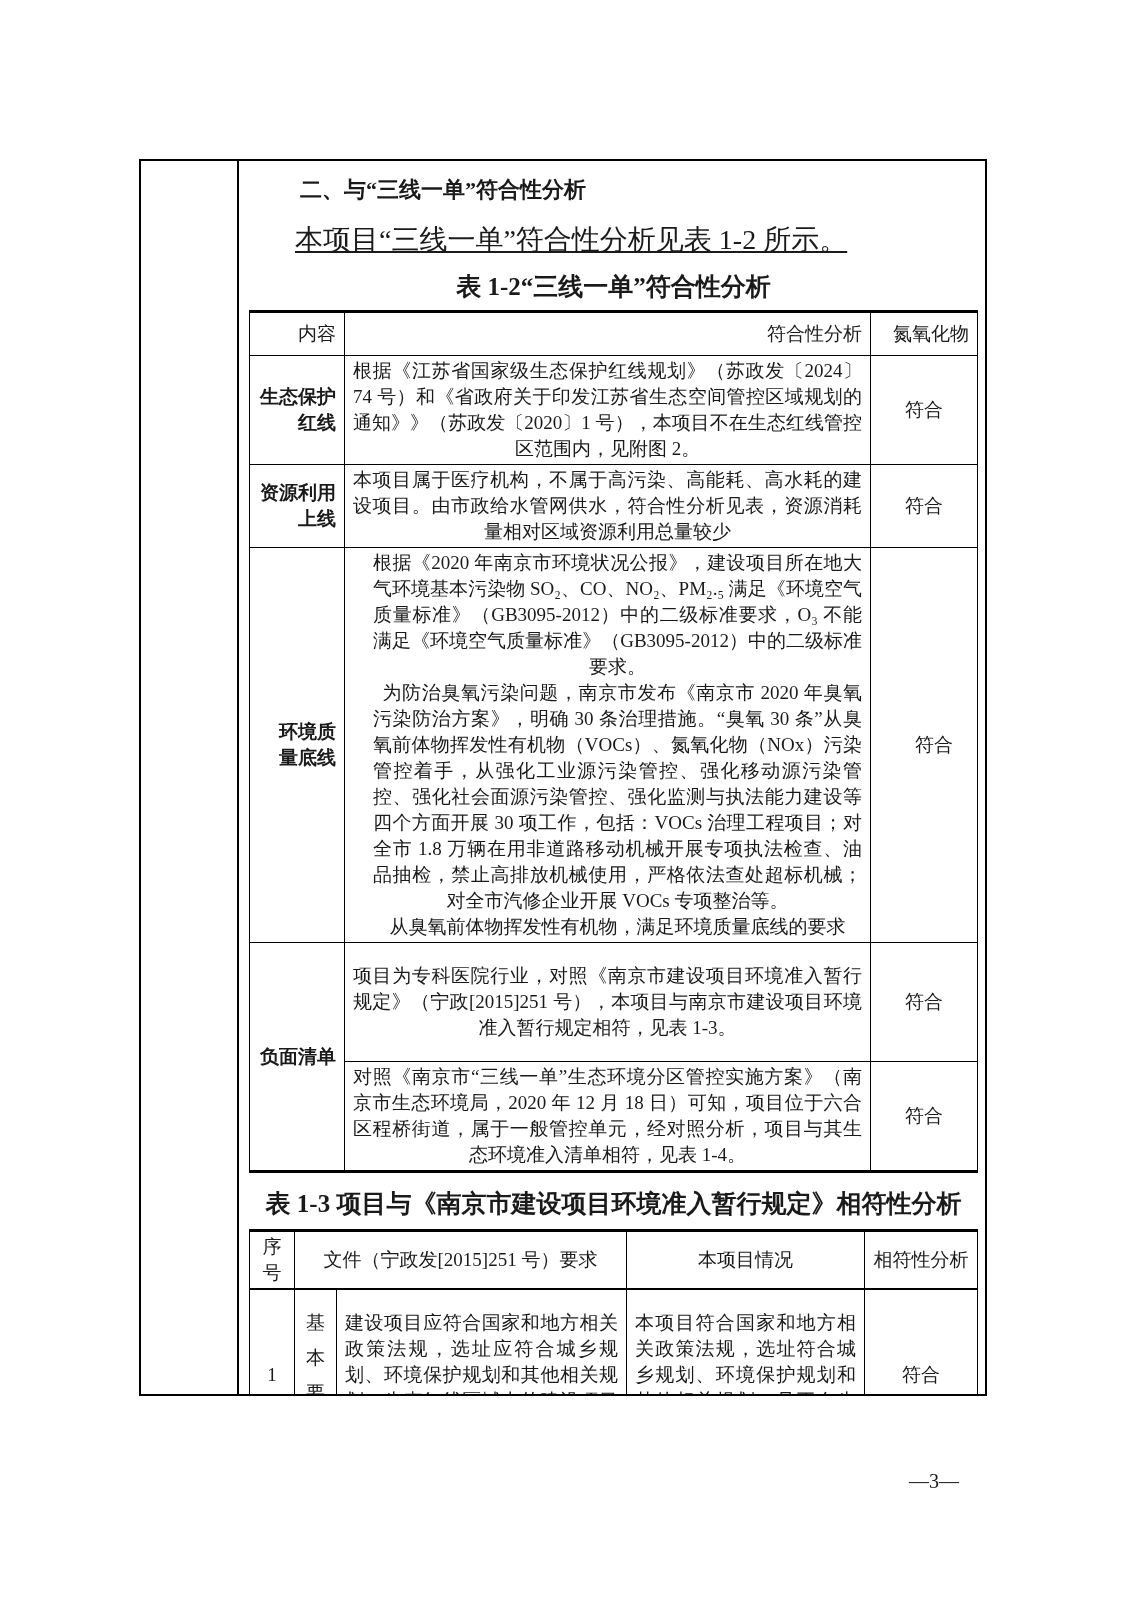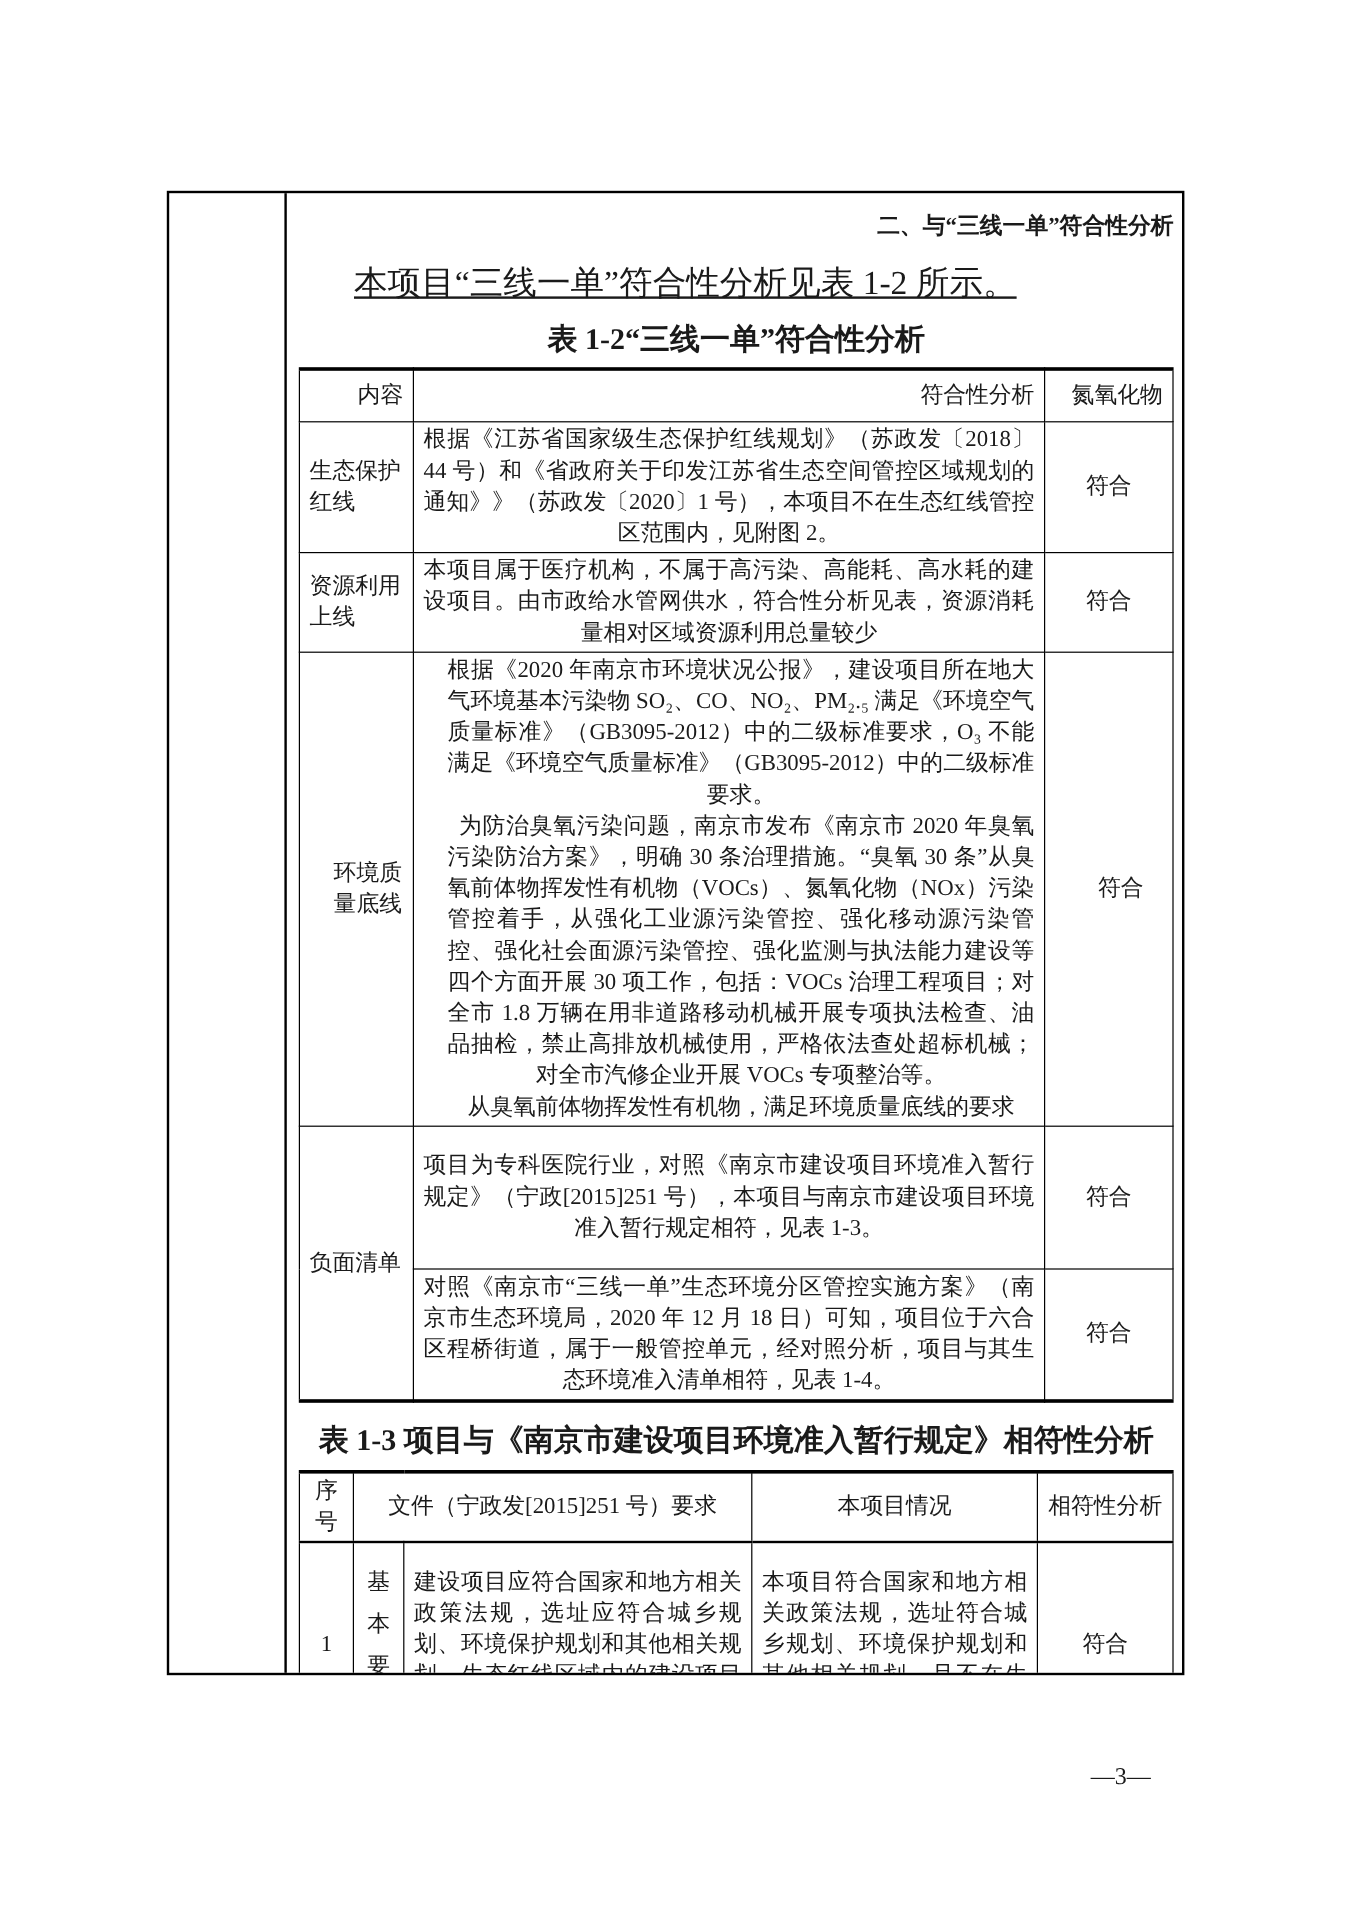--- a/index.html
+++ b/index.html
@@ -15,42 +15,42 @@
     position: absolute; left: 139px; top: 159px;
     width: 848px; height: 1237px;
     border: 2px solid #000;
     box-sizing: border-box;
     display: flex;
     background: #fff;
   }
   .side-col { flex: none; width: 96px; border-right: 2px solid #000; }
   .content { flex: 1; padding: 10px 7px 0 10px; overflow: hidden; }
 
-  .sec-heading { font-size: 19px; font-weight: bold; margin: 4px 0 0 51px; text-align: right; }
+  .sec-heading { font-size: 22px; font-weight: bold; margin: 4px 0 0 51px; }
   .intro { font-size: 28px; margin: 16px 0 0 46px; text-decoration: underline; }
   .caption { font-size: 25px; font-weight: bold; text-align: center; }
   .caption-1 { margin: 11px 0 7px 0; }
   .caption-2 { margin: 14px 0 9px 0; }
 
   table.doc-table {
     width: 100%; border-collapse: collapse; table-layout: fixed;
     font-size: 19px; line-height: 26px;
   }
   table.doc-table td {
     border: 1px solid #000; vertical-align: middle;
     padding: 2px 8px; box-sizing: border-box;
     overflow: hidden;
   }
   table.t12 { border-top: 3px solid #000; border-bottom: 3px solid #000; }
   table.t13 { border-top: 3px solid #000; }
   table.t13 tr.row-clipped td { border-bottom: none; }
 
   .ctr { text-align: center; }
   .jc  { text-align: justify; text-align-last: center; }
-  .label-cell { text-align: left; padding: 2px 14px; }
+  .label-cell { text-align: right; padding: 2px 14px; font-weight: bold; }
   .narrow3 { padding: 2px 21px; text-align: center; }
   .vert-cell { text-align: center; padding: 2px 9px; line-height: 35px; }
   p { margin: 0; }
   p.ind { text-indent: 0.5em; }
 
   
   .t12 tr.hd  td { height: 44px; text-align: right; }
   .t12 tr.r1  td { height: 94px; }
   .t12 tr.r2  td { height: 83px; }
   .t12 tr.r3  td { height: 361px; padding-left: 28px; }
@@ -85,21 +85,21 @@
         </colgroup>
         <tbody>
             <tr class="hd">
           <td class="ctr">内容</td>
           <td class="ctr">符合性分析</td>
           <td class="narrow3">氮氧化物</td>
         </tr>
         <tr class="r1">
           <td class="label-cell">生态保护红线</td>
           <td class="jc">
-            <p>根据《江苏省国家级生态保护红线规划》（苏政发〔2018〕44 号）和《省政府关于印发江苏省生态空间管控区域规划的通知》》（苏政发〔2020〕1 号），本项目不在生态红线管控区范围内，见附图 2。</p>
+            <p>根据《江苏省国家级生态保护红线规划》（苏政发〔2024〕74 号）和《省政府关于印发江苏省生态空间管控区域规划的通知》》（苏政发〔2020〕1 号），本项目不在生态红线管控区范围内，见附图 2。</p>
           </td>
           <td class="ctr">符合</td>
         </tr>
         <tr class="r2">
           <td class="label-cell">资源利用上线</td>
           <td class="jc">
             <p>本项目属于医疗机构，不属于高污染、高能耗、高水耗的建设项目。由市政给水管网供水，符合性分析见表，资源消耗量相对区域资源利用总量较少</p>
           </td>
           <td class="ctr">符合</td>
         </tr>

